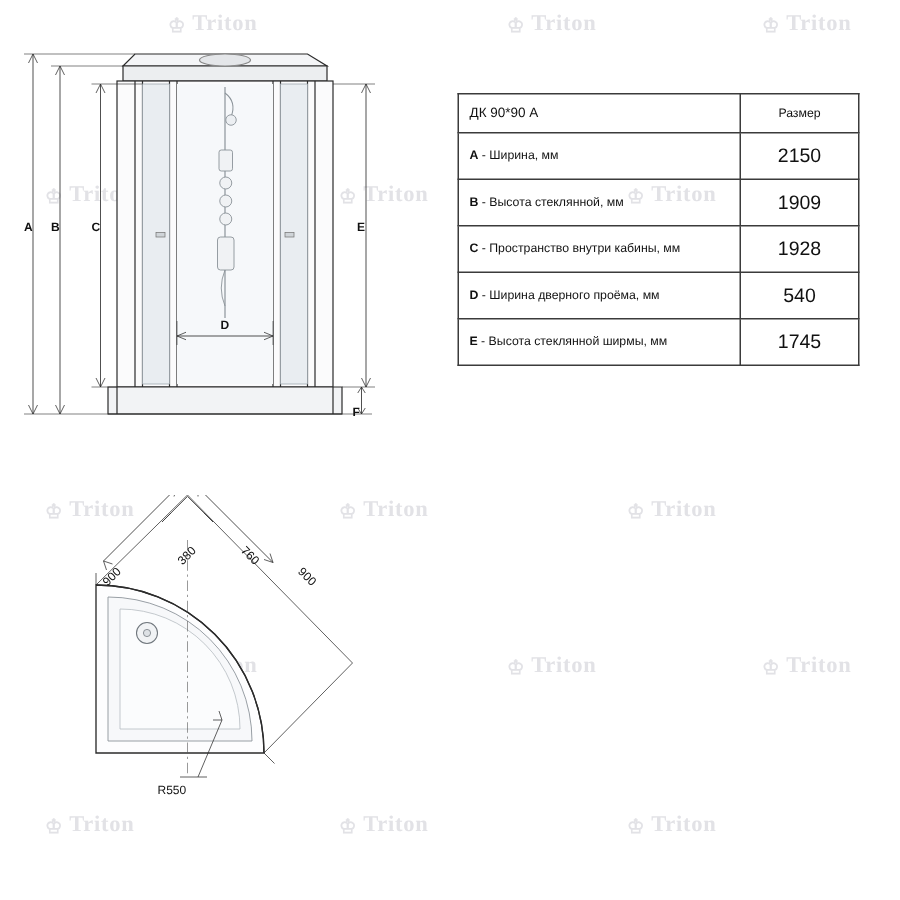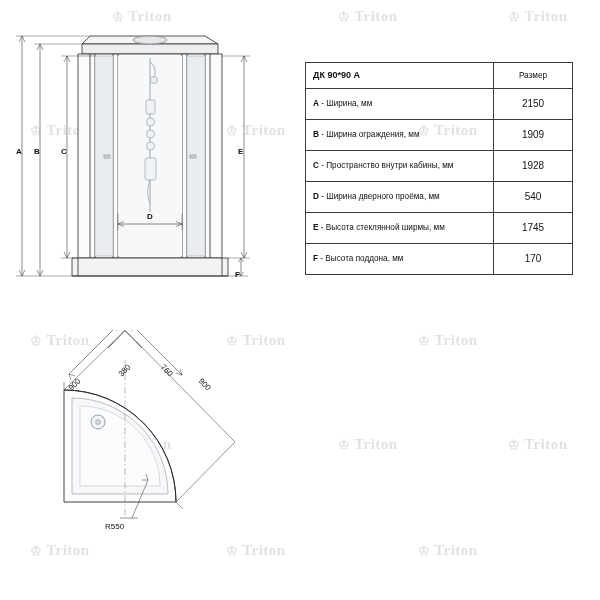--- a/index.html
+++ b/index.html
@@ -66,24 +66,24 @@
     border: 1px solid #3b3b3b;
     font-size: 8.2px;
     padding: 5px 7px;
     line-height: 1.25;
     color: #111;
     background: transparent;
   }
   .spec-table td.val {
     text-align: center;
     width: 64px;
-    font-size: 10px;
+    font-size: 13px;
   }
   .spec-table tr.head td {
-    font-weight: bold;
+    font-weight: normal;
     font-size: 9px;
     padding: 7px 7px;
   }
   .spec-table tr.head td.val {
     font-weight: normal;
     font-size: 8.2px;
     margin-top: 40px;
   }
   .spec-table td b {
     font-weight: bold;
@@ -271,38 +271,34 @@
     <tbody>
       <tr class="head">
         <td>ДК  90*90 А</td>
         <td class="val">Размер</td>
       </tr>
       <tr class="spec-row">
         <td><b>A</b><span> - Ширина, мм</span></td>
         <td class="val">2150</td>
       </tr>
       <tr class="spec-row">
-        <td><b>B</b><span> - Ширина ограждения, мм</span></td>
+        <td><b>B</b><span> - Высота стеклянной, мм</span></td>
         <td class="val">1909</td>
       </tr>
       <tr class="spec-row">
         <td><b>C</b><span> - Пространство внутри кабины, мм</span></td>
         <td class="val">1928</td>
       </tr>
       <tr class="spec-row">
         <td><b>D</b><span> - Ширина дверного проёма, мм</span></td>
         <td class="val">540</td>
       </tr>
       <tr class="spec-row">
         <td><b>E</b><span> - Высота стеклянной ширмы, мм</span></td>
         <td class="val">1745</td>
-      </tr>
-      <tr class="spec-row">
-        <td><b>F</b><span> - Высота поддона, мм</span></td>
-        <td class="val">170</td>
       </tr>
     </tbody>
   </table>
 
   <svg class="drawing" style="left:20px; top:330px;" width="280" height="230" viewBox="0 0 280 230">
     <g fill="none" stroke="#2b2b2b" stroke-width="0.8">
 
       <path d="M44,60 L44,172 A0,0 0 0,0 44,172 L156,172 A112,112 0 0,0 44,60 Z" fill="#fdfdfe" stroke="#2b2b2b" stroke-width="0.9"></path>
 
       <path d="M52,68 L52,164 L148,164 A96,96 0 0,0 52,68 Z" fill="#f7f8fa" stroke="#8d949b" stroke-width="0.6"></path>

